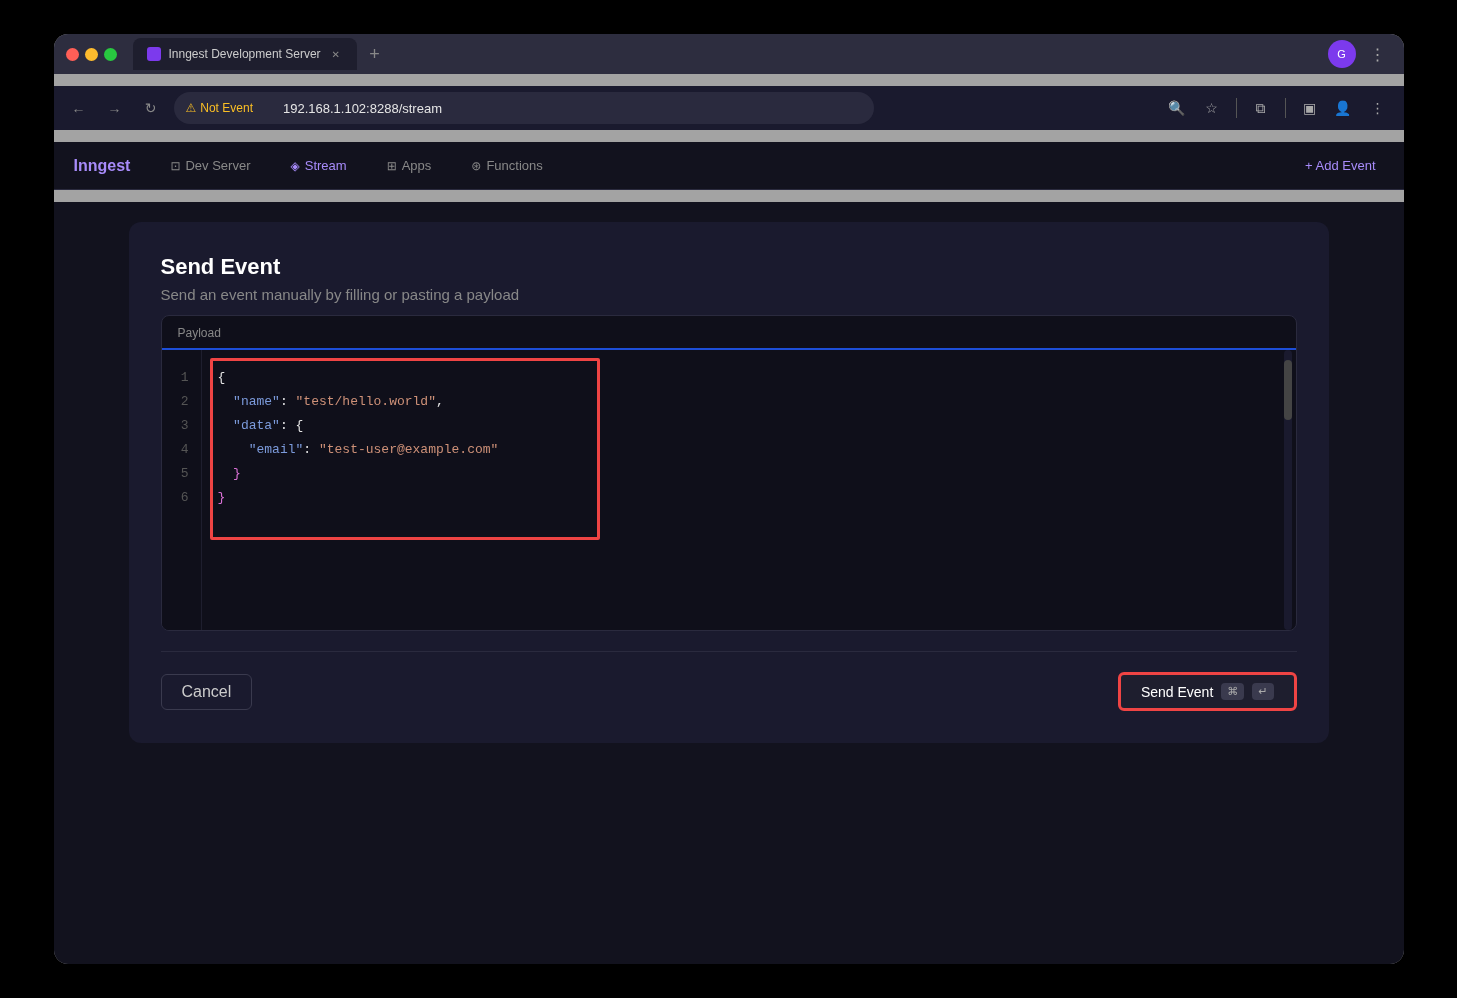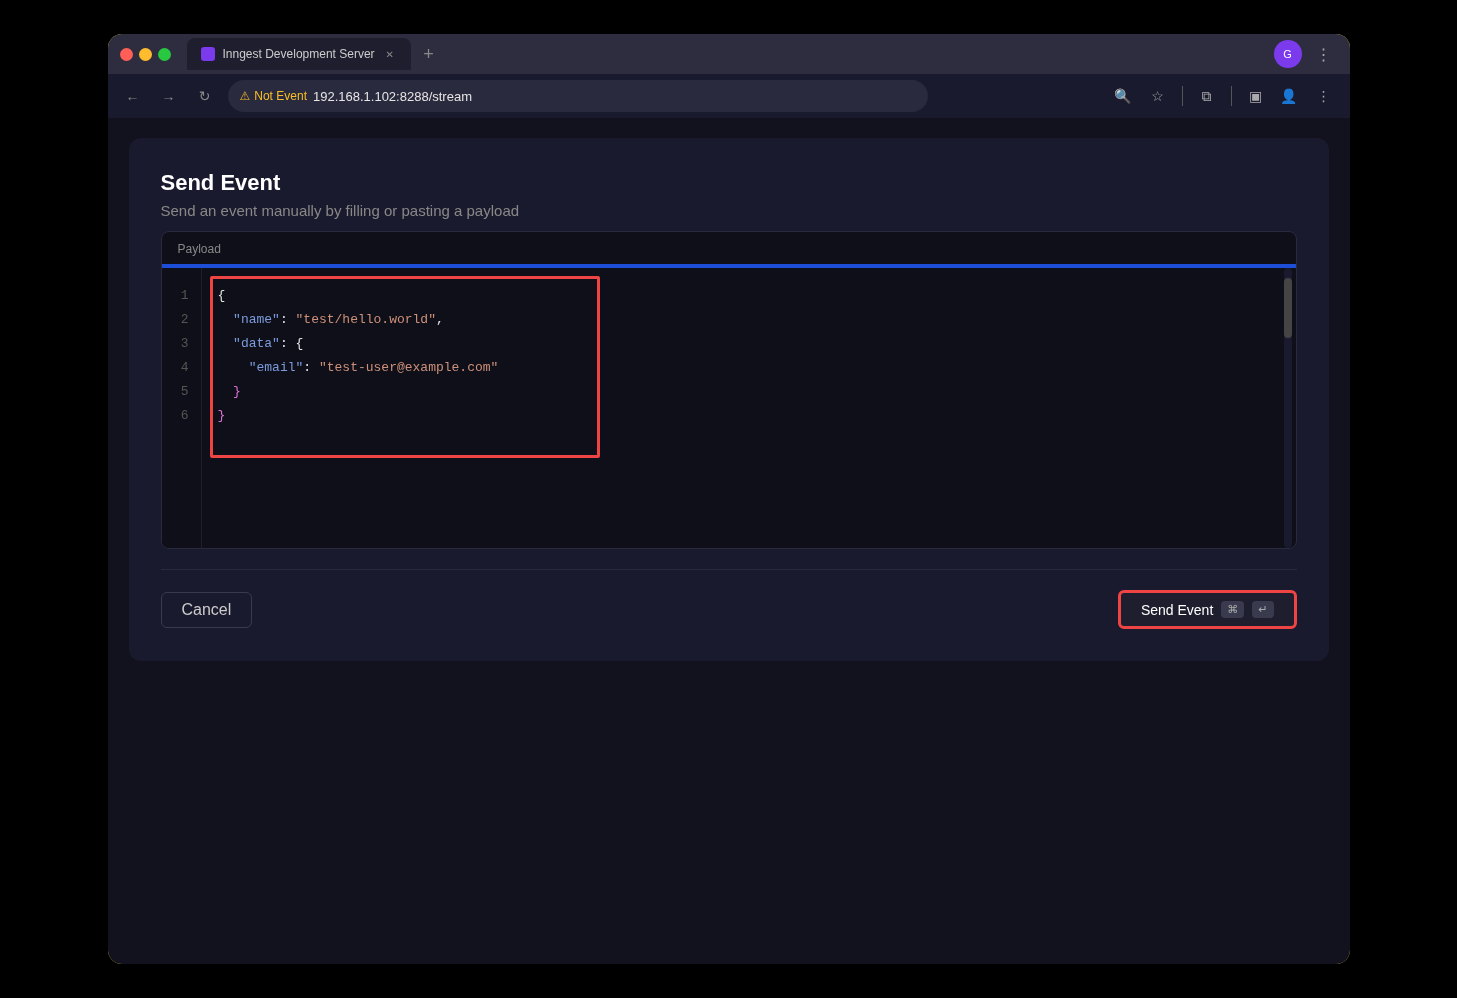--- a/index.html
+++ b/index.html
@@ -143,20 +143,21 @@
       color: #fbbf24;
       font-size: 12px;
       display: flex;
       align-items: center;
       gap: 4px;
     }
 
     .url-text {
       color: #e5e5e5;
       font-size: 13px;
+      margin-left: 24px;
     }
 
     .toolbar-icons {
       margin-left: auto;
       display: flex;
       align-items: center;
       gap: 6px;
     }
 
     .toolbar-icon {
@@ -257,21 +258,21 @@
       border: 1px solid #2a2a3e;
       border-radius: 8px;
       overflow: hidden;
       margin-bottom: 20px;
     }
 
     .payload-label {
       padding: 10px 16px 8px;
       font-size: 12px;
       color: #888;
-      border-bottom: 4px solid #1d4ed8;
+      border-bottom: 2px solid #1d4ed8;
     }
 
     .code-editor {
       display: flex;
       min-height: 280px;
       position: relative;
     }
 
     .line-numbers {
       padding: 16px 12px;
@@ -385,28 +386,29 @@
     .browser-outer {
       background: #000;
       width: 1457px;
       height: 998px;
       display: flex;
       align-items: center;
       justify-content: center;
     }
 
     .browser-frame {
-      width: 1242px;
+      width: 1350px;
       height: 930px;
-      background: #fde047;
+      background: #a3a3a3;
       border-radius: 14px;
       overflow: hidden;
       display: flex;
       flex-direction: column;
       box-shadow: 0 10px 60px rgba(0,0,0,0.7);
+      gap: 12px;
     }
   </style>
 </head>
 <body>
 
 <div class="browser-outer">
   <div class="browser-frame">
 
     <div class="title-bar">
       <div class="traffic-lights">
@@ -444,20 +446,40 @@
         <div class="toolbar-icon">☆</div>
         <div class="divider-v"></div>
         <div class="toolbar-icon">⧉</div>
         <div class="divider-v"></div>
         <div class="toolbar-icon">▣</div>
         <div class="toolbar-icon">👤</div>
         <div class="toolbar-icon">⋮</div>
       </div>
     </div>
 
+    <div class="app-nav">
+      <span class="app-logo">Inngest</span>
+      <div class="nav-item">
+        <span class="nav-icon">⊡</span>
+        <span>Dev Server</span>
+      </div>
+      <div class="nav-item active">
+        <span class="nav-icon">◈</span>
+        <span>Stream</span>
+      </div>
+      <div class="nav-item">
+        <span class="nav-icon">⊞</span>
+        <span>Apps</span>
+      </div>
+      <div class="nav-item">
+        <span class="nav-icon">⊛</span>
+        <span>Functions</span>
+      </div>
+      <div class="add-event-btn">+ Add Event</div>
+    </div>
 
     <div class="main-content">
       <div class="page-card">
         <div class="page-title">Send Event</div>
         <div class="page-subtitle">Send an event manually by filling or pasting a payload</div>
 
         <div class="payload-editor">
           <div class="payload-label">Payload</div>
           <div class="code-editor">
             <div class="line-numbers">

